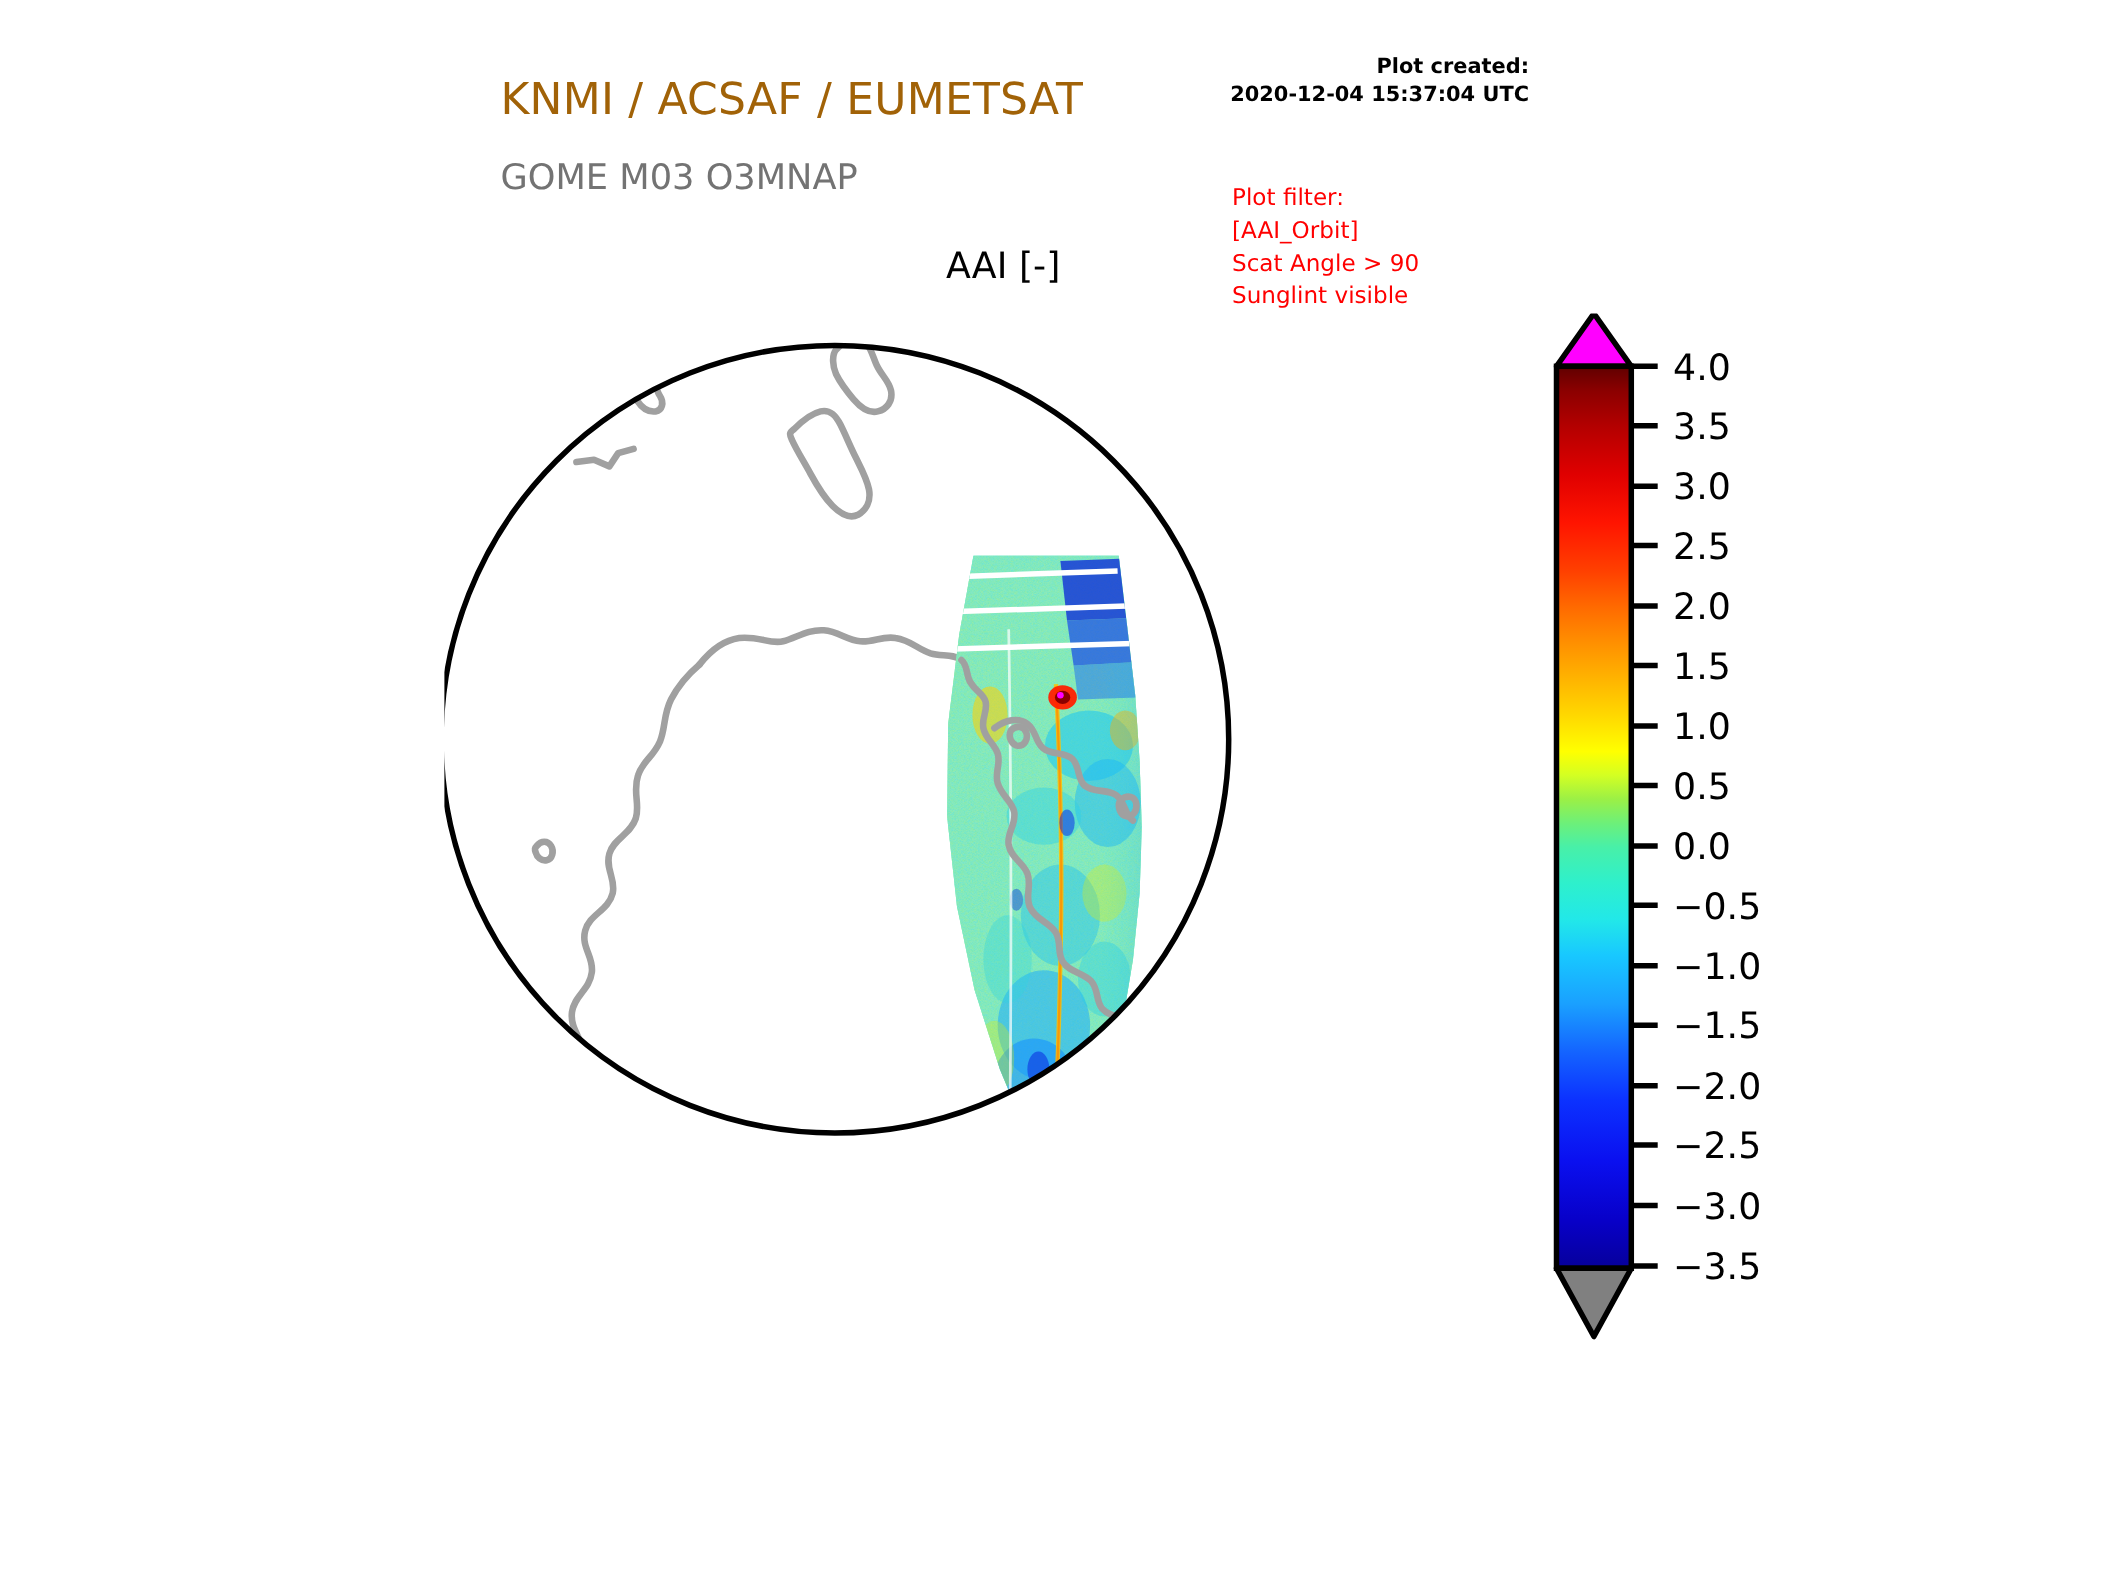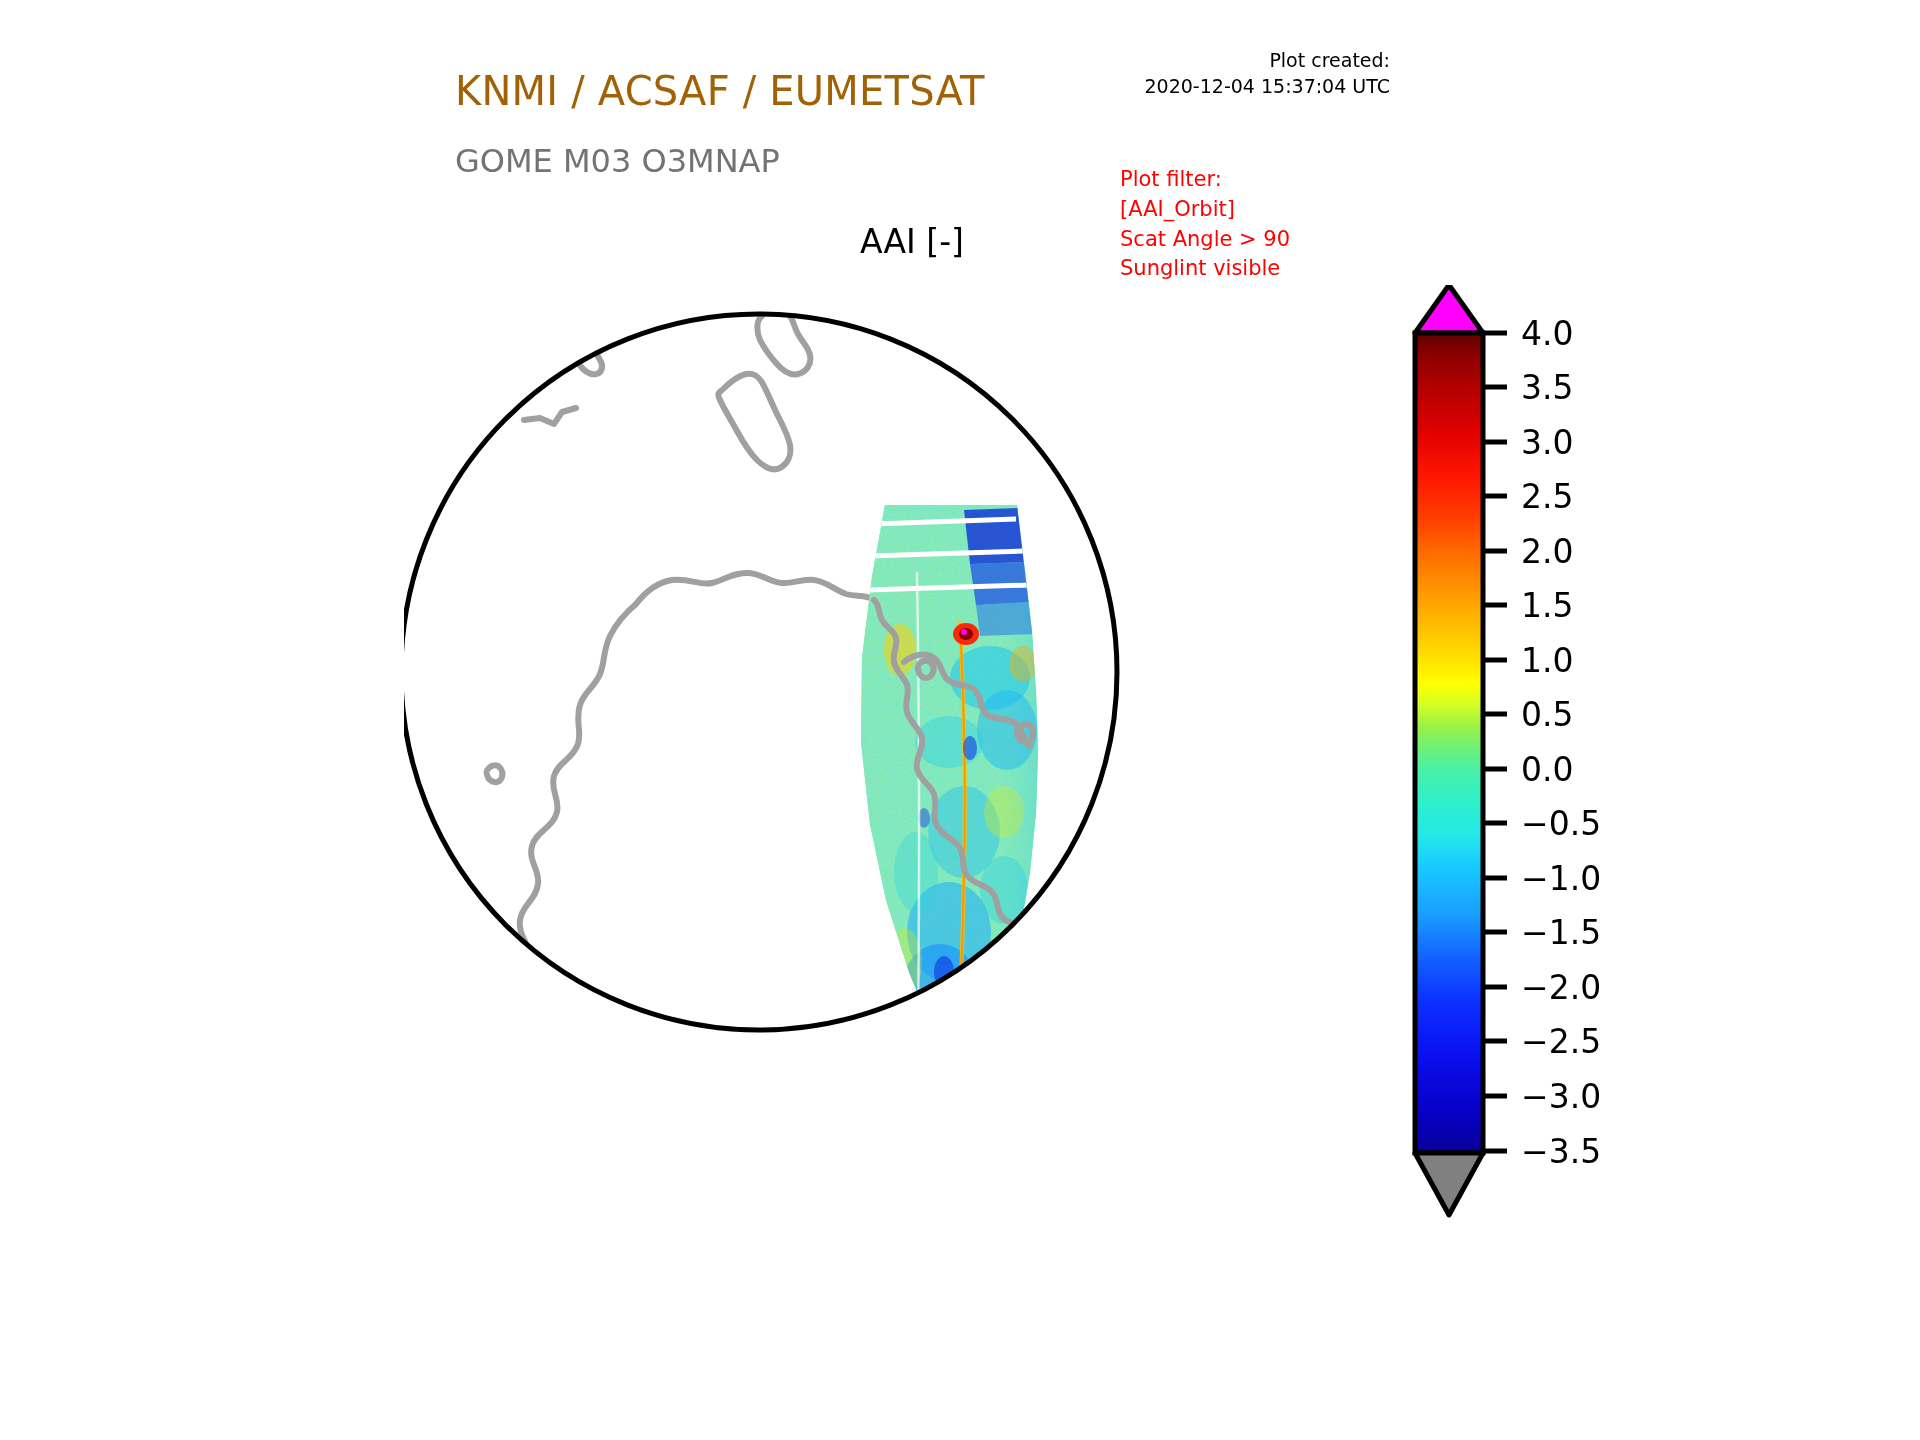--- a/index.html
+++ b/index.html
@@ -4,21 +4,21 @@
 <style>
   html,body{margin:0;padding:0;background:#ffffff;}
   body{width:1920px;height:1440px;position:relative;overflow:hidden;
        font-family:"DejaVu Sans","Liberation Sans",sans-serif;color:#000;}
 
   .abs{position:absolute;}
 
   
   #org-title{left:455px;top:68px;font-size:40px;color:#a16207;letter-spacing:0.2px;white-space:nowrap;text-align:center;}
 
-  #created-block{left:1090px;top:48px;width:300px;text-align:right;font-size:19px;line-height:1.35;color:#000;}
+  #created-block{left:1090px;top:48px;width:300px;text-align:right;font-size:19px;line-height:1.35;color:#000;font-weight:bold;}
 
   #product-block{left:455px;top:140px;font-size:32px;line-height:1.35;color:#737373;white-space:nowrap;}
 
   #plot-title{left:860px;top:222px;font-size:33px;color:#000;white-space:nowrap;}
 
   #filter-block{left:1120px;top:165px;width:270px;text-align:left;font-size:21px;line-height:1.42;color:#ff0000;}
 
   
   #map-area{left:404px;top:272px;width:990px;height:1035px;}
   #map-svg{display:block;}

